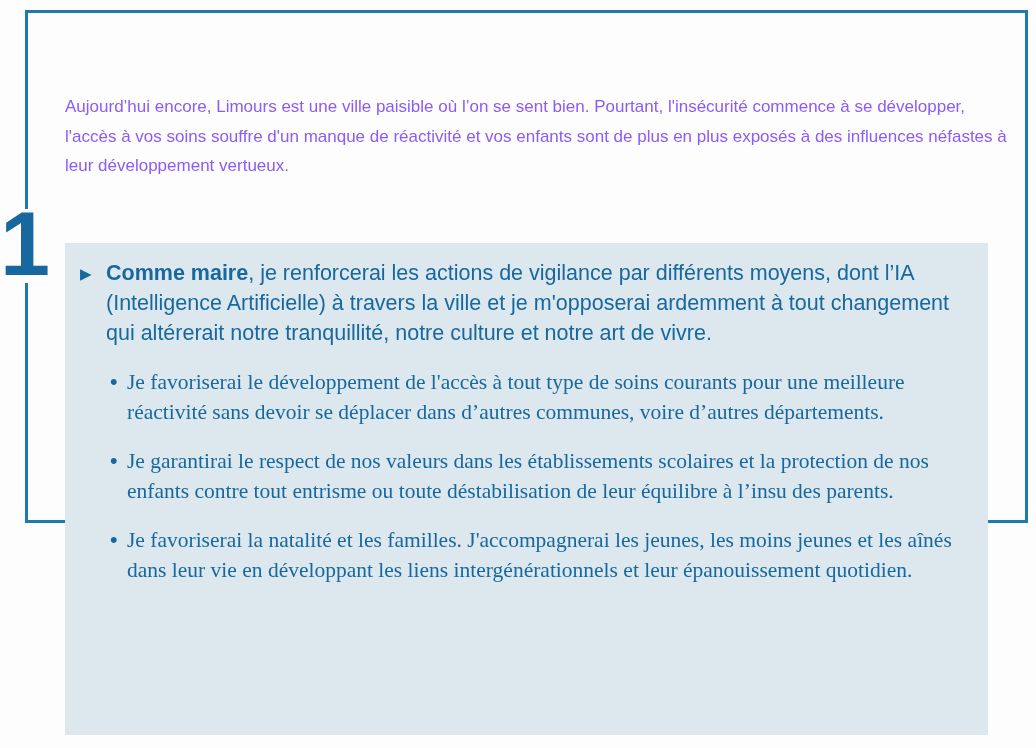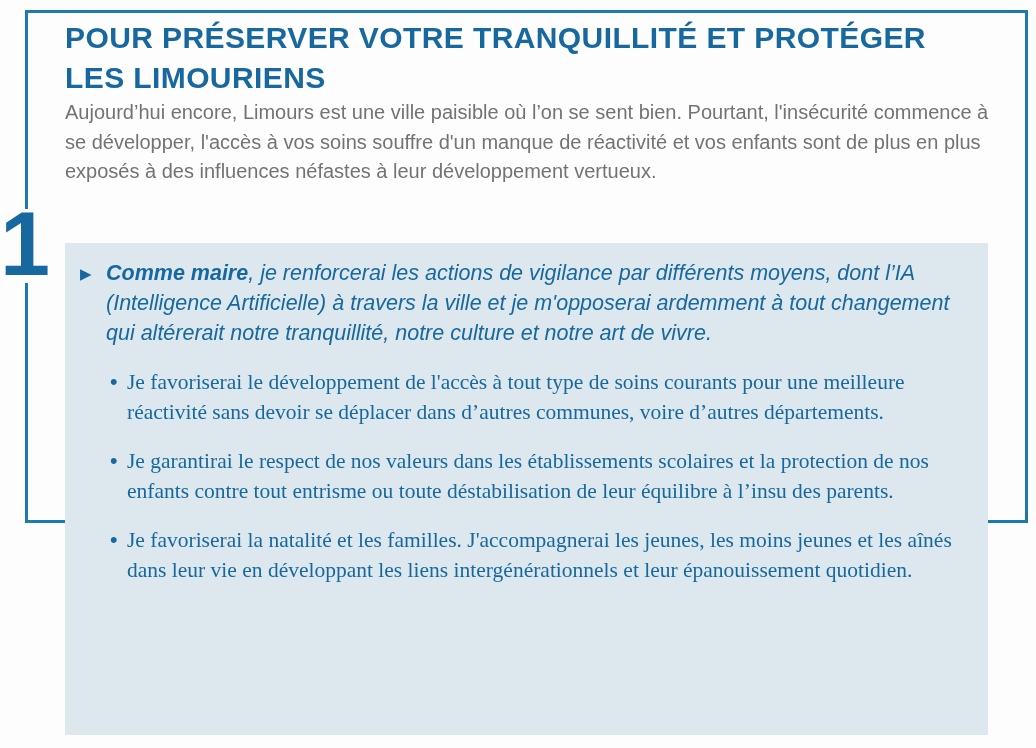--- a/index.html
+++ b/index.html
@@ -44,25 +44,25 @@
     width: 912px;
     font-size: 30px;
     line-height: 40px;
     font-weight: 800;
     letter-spacing: 0.4px;
     color: #17689e;
     z-index: 2;
   }
   .intro {
     position: absolute;
-    left: 65px; top: 98px;
+    left: 65px; top: 92px;
     width: 945px;
-    font-size: 20px;
+    font-size: 17px;
     line-height: 29.5px;
-    color: #737373;
+    color: #8b5cf6;
     z-index: 2;
   }
   .panel {
     position: absolute;
     left: 65px; top: 243px;
     width: 923px; height: 492px;
     background: #dce7ee;
     box-sizing: border-box;
     padding: 15px 20px 14px 15px;
     color: #17689e;
@@ -74,21 +74,21 @@
     display: flex;
     align-items: flex-start;
   }
   .lead-marker {
     flex: 0 0 26px;
     font-size: 15px;
     line-height: 30px;
     color: #17689e;
     padding-top: 1px;
   }
-  .lead-text { flex: 1; font-style: italic; }
+  .lead-text { flex: 1; }
   .lead-text b { font-weight: 700; }
   .bullet-list {
     margin: 0;
     padding: 0;
     list-style: none;
   }
   .bullet-row {
     display: flex;
     align-items: flex-start;
     margin-top: 19px;
@@ -105,21 +105,20 @@
 </head>
 <body>
 
 <div class="page">
 
   <div class="outer-box"></div>
   <div class="border-gap"></div>
 
   <div class="section-number">1</div>
 
-  <h1 class="title" style="margin:0;">POUR PRÉSERVER VOTRE TRANQUILLITÉ ET PROTÉGER LES LIMOURIENS</h1>
 
   <p class="intro" style="margin:0;">Aujourd’hui encore, Limours est une ville paisible où l’on se sent bien. Pourtant, l'insécurité commence à se développer, l'accès à vos soins souffre d'un manque de réactivité et vos enfants sont de plus en plus exposés à des influences néfastes à leur développement vertueux.</p>
 
   <div class="panel">
 
     <div class="lead-row">
       <span class="lead-marker">▶</span>
       <span class="lead-text"><b>Comme maire</b><span>, je renforcerai les actions de vigilance par différents moyens, dont l’IA (Intelligence Artificielle) à travers la ville et je m'opposerai ardemment à tout changement qui altérerait notre tranquillité, notre culture et notre art de vivre.</span></span>
     </div>
 

